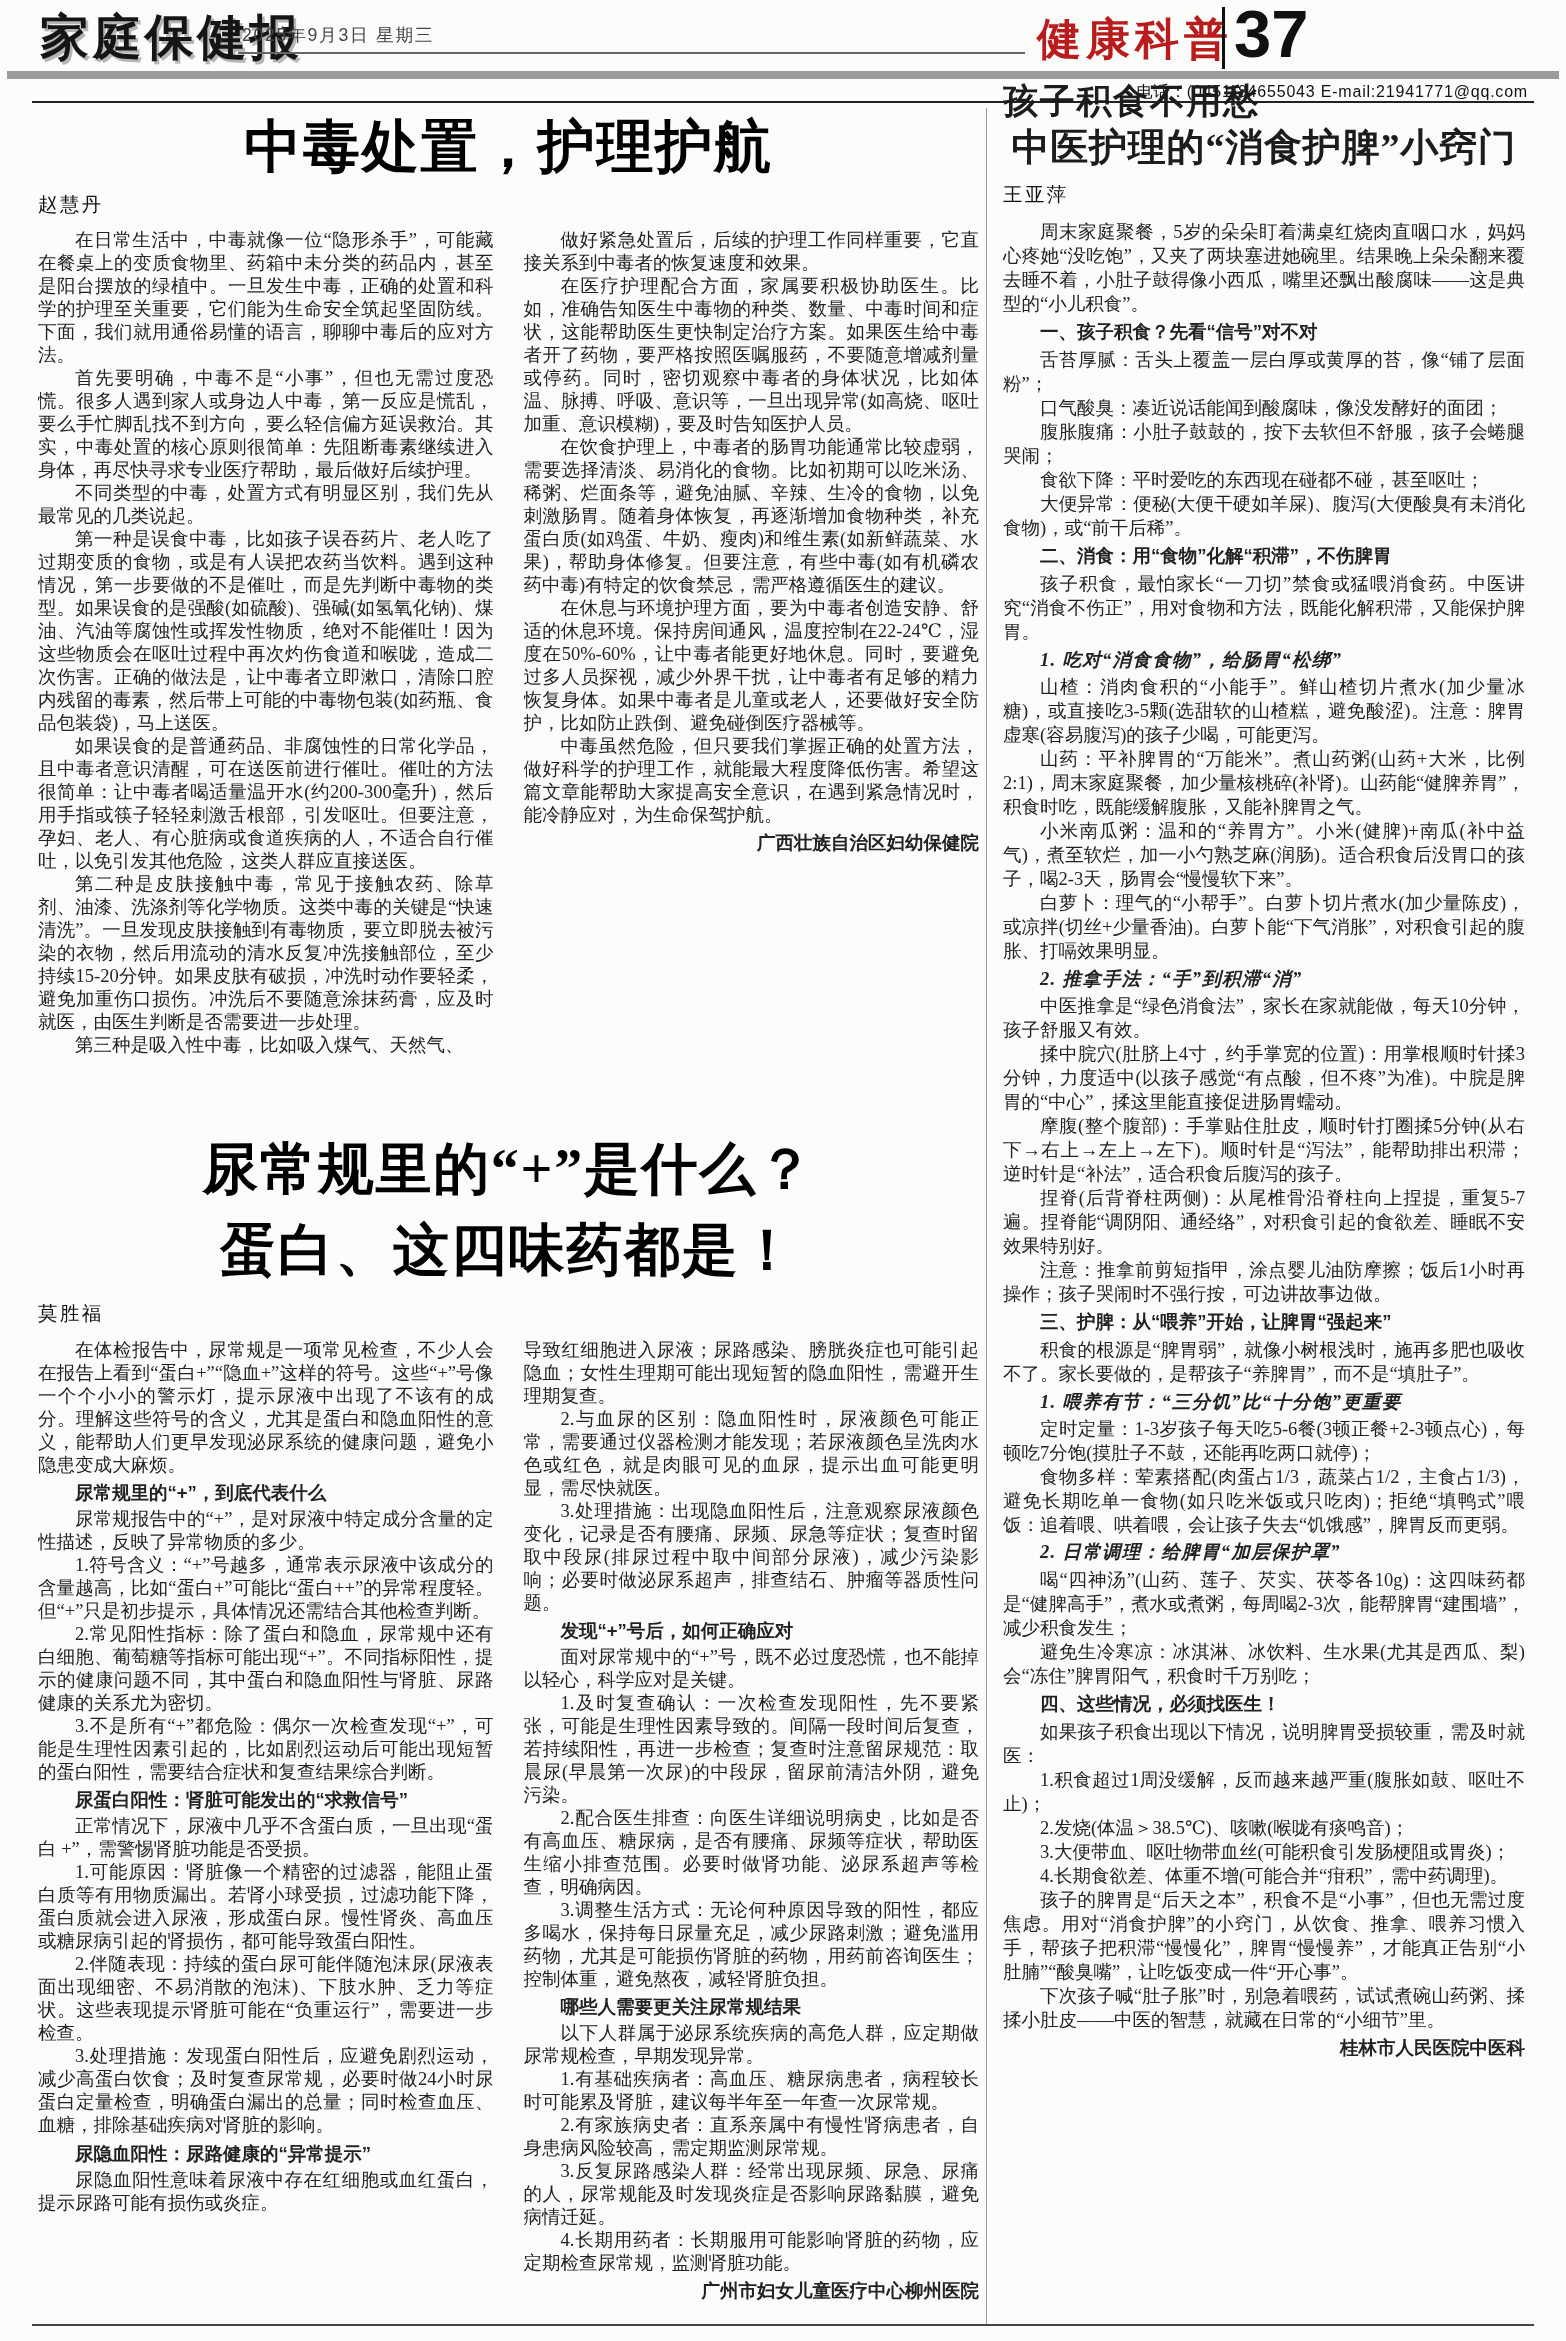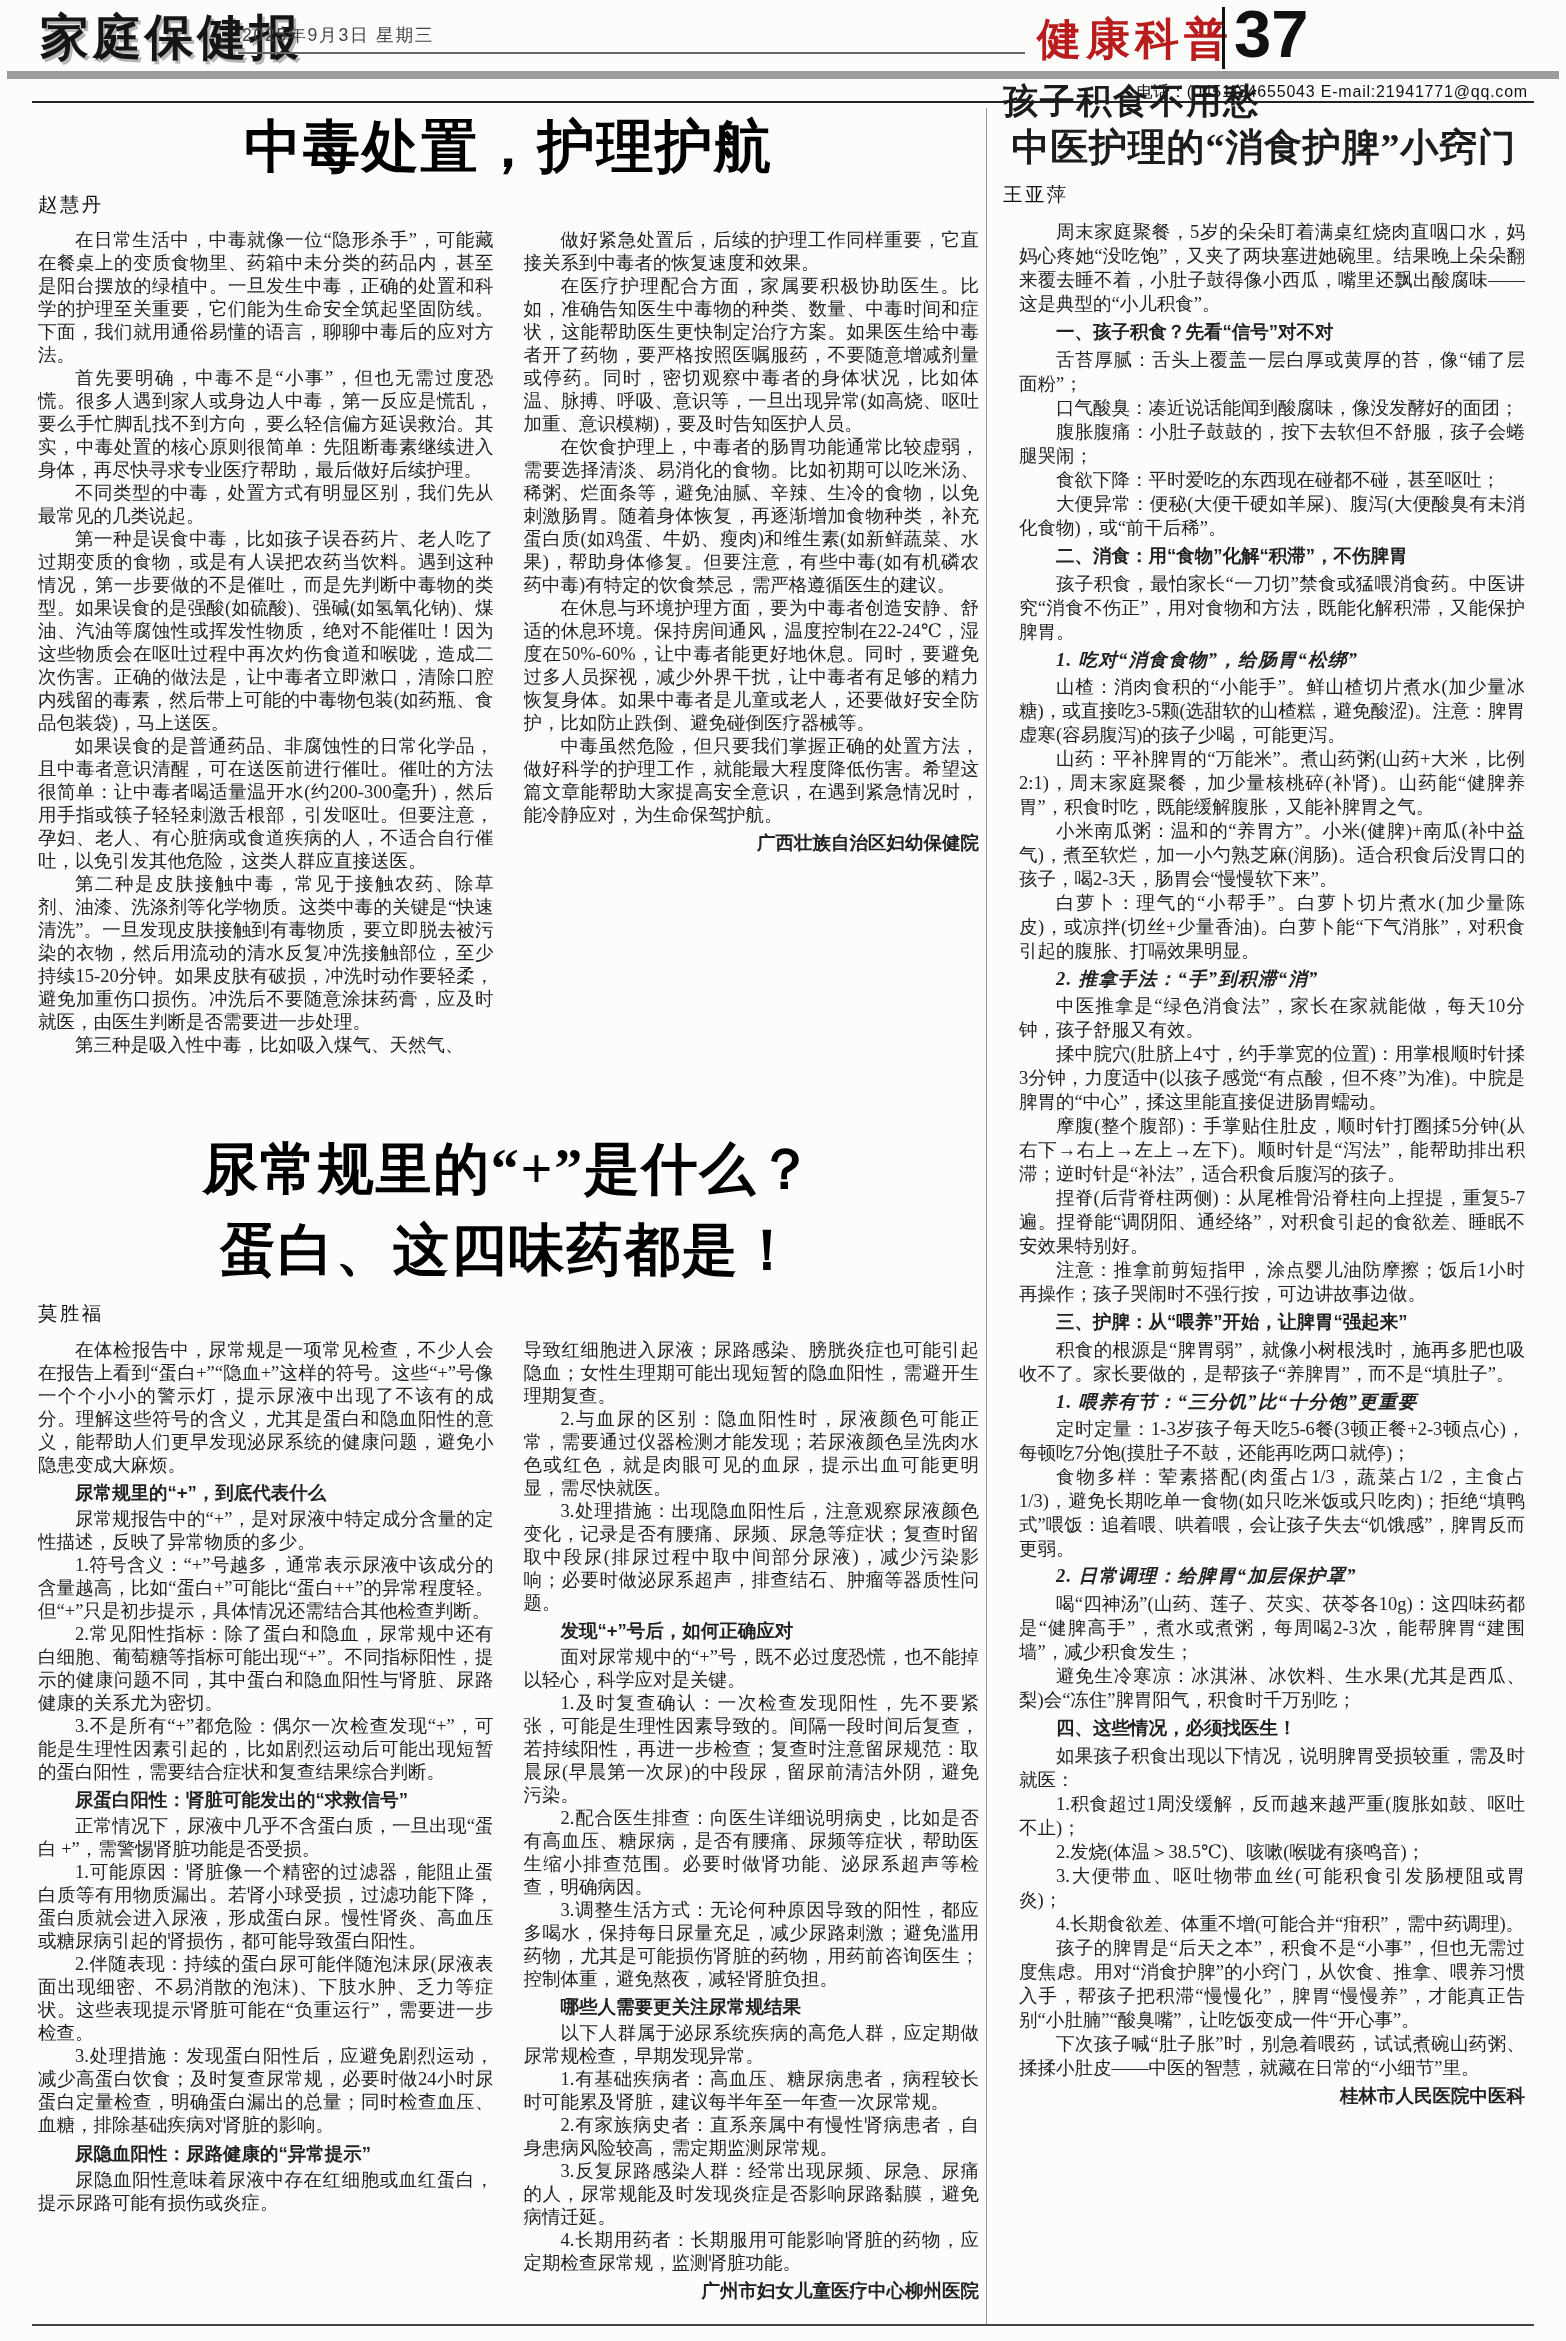--- a/index.html
+++ b/index.html
@@ -53,21 +53,21 @@
   #article2 .a-title{font-size:56px;line-height:1.45;}
   #article3 .a-title-1{font-size:35px;line-height:1.2;margin:0;text-align:left;font-weight:bold;letter-spacing:1.7px;}
   #article3 .a-title-2{font-size:38px;line-height:1.3;margin:0;text-align:center;font-weight:bold;letter-spacing:0.8px;}
   .a-author{
     font-size:19.4px;margin:8.4px 0 11.8px 0;color:#111;letter-spacing:2.5px;
   }
   .cols{display:flex;gap:30px;overflow:hidden;}
   .col{width:461px;overflow:hidden;}
   #article1 .cols{height:907px;}
   #article2 .cols{height:983px;}
-  #article3 .body{height:2085px;overflow:hidden;margin-top:3.4px;margin-left:16px;}
+  #article3 .body{height:2085px;overflow:hidden;margin-top:3.4px;}
 
   .col p, .body p{
     margin:0;font-size:18.5px;line-height:23px;text-align:justify;color:#222;
   }
   #article3 .body p{font-size:18.5px;line-height:24px;}
   .blk-body{text-indent:2em;}
   .blk-cont{text-indent:0;}
   .blk-subhead{
     font-family:"Liberation Sans","DejaVu Sans",sans-serif;
     font-weight:bold;color:#000;text-indent:2em;margin:4.2px 0 4.2px 0 !important;

